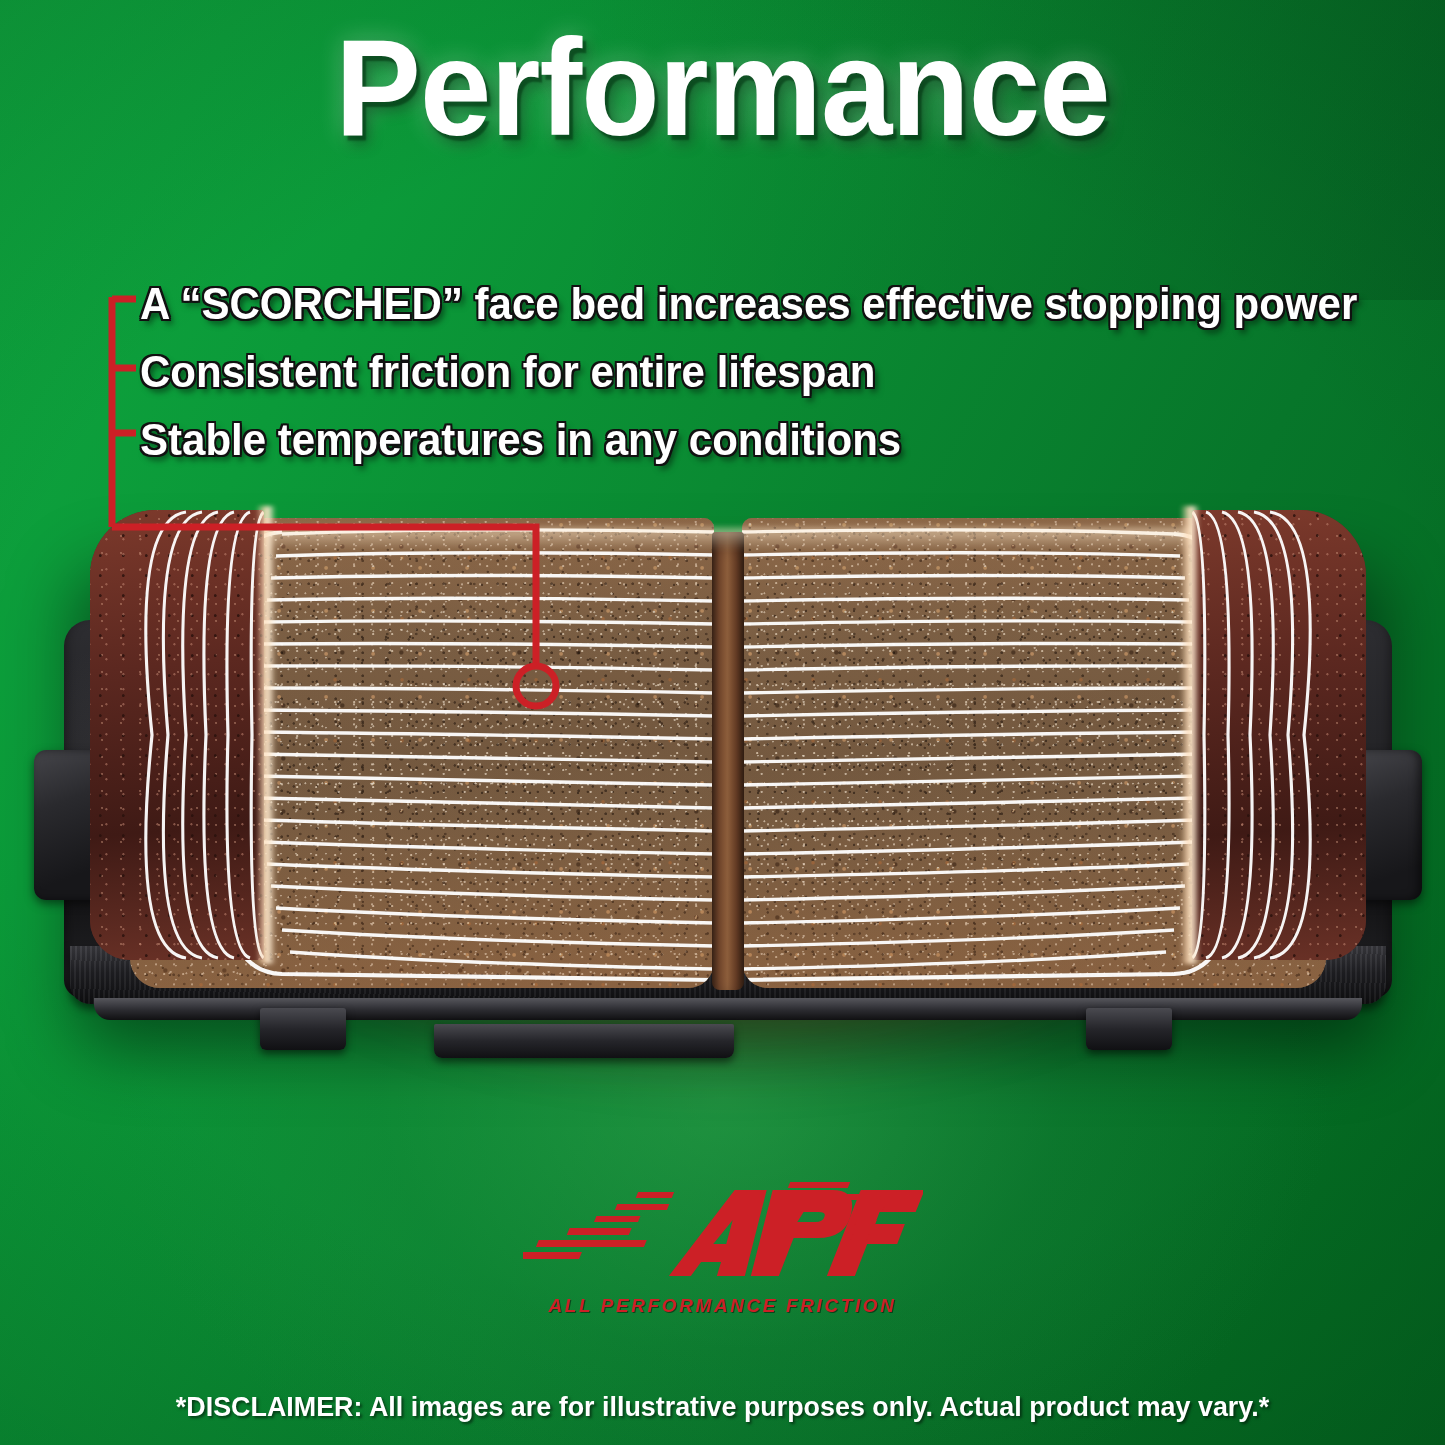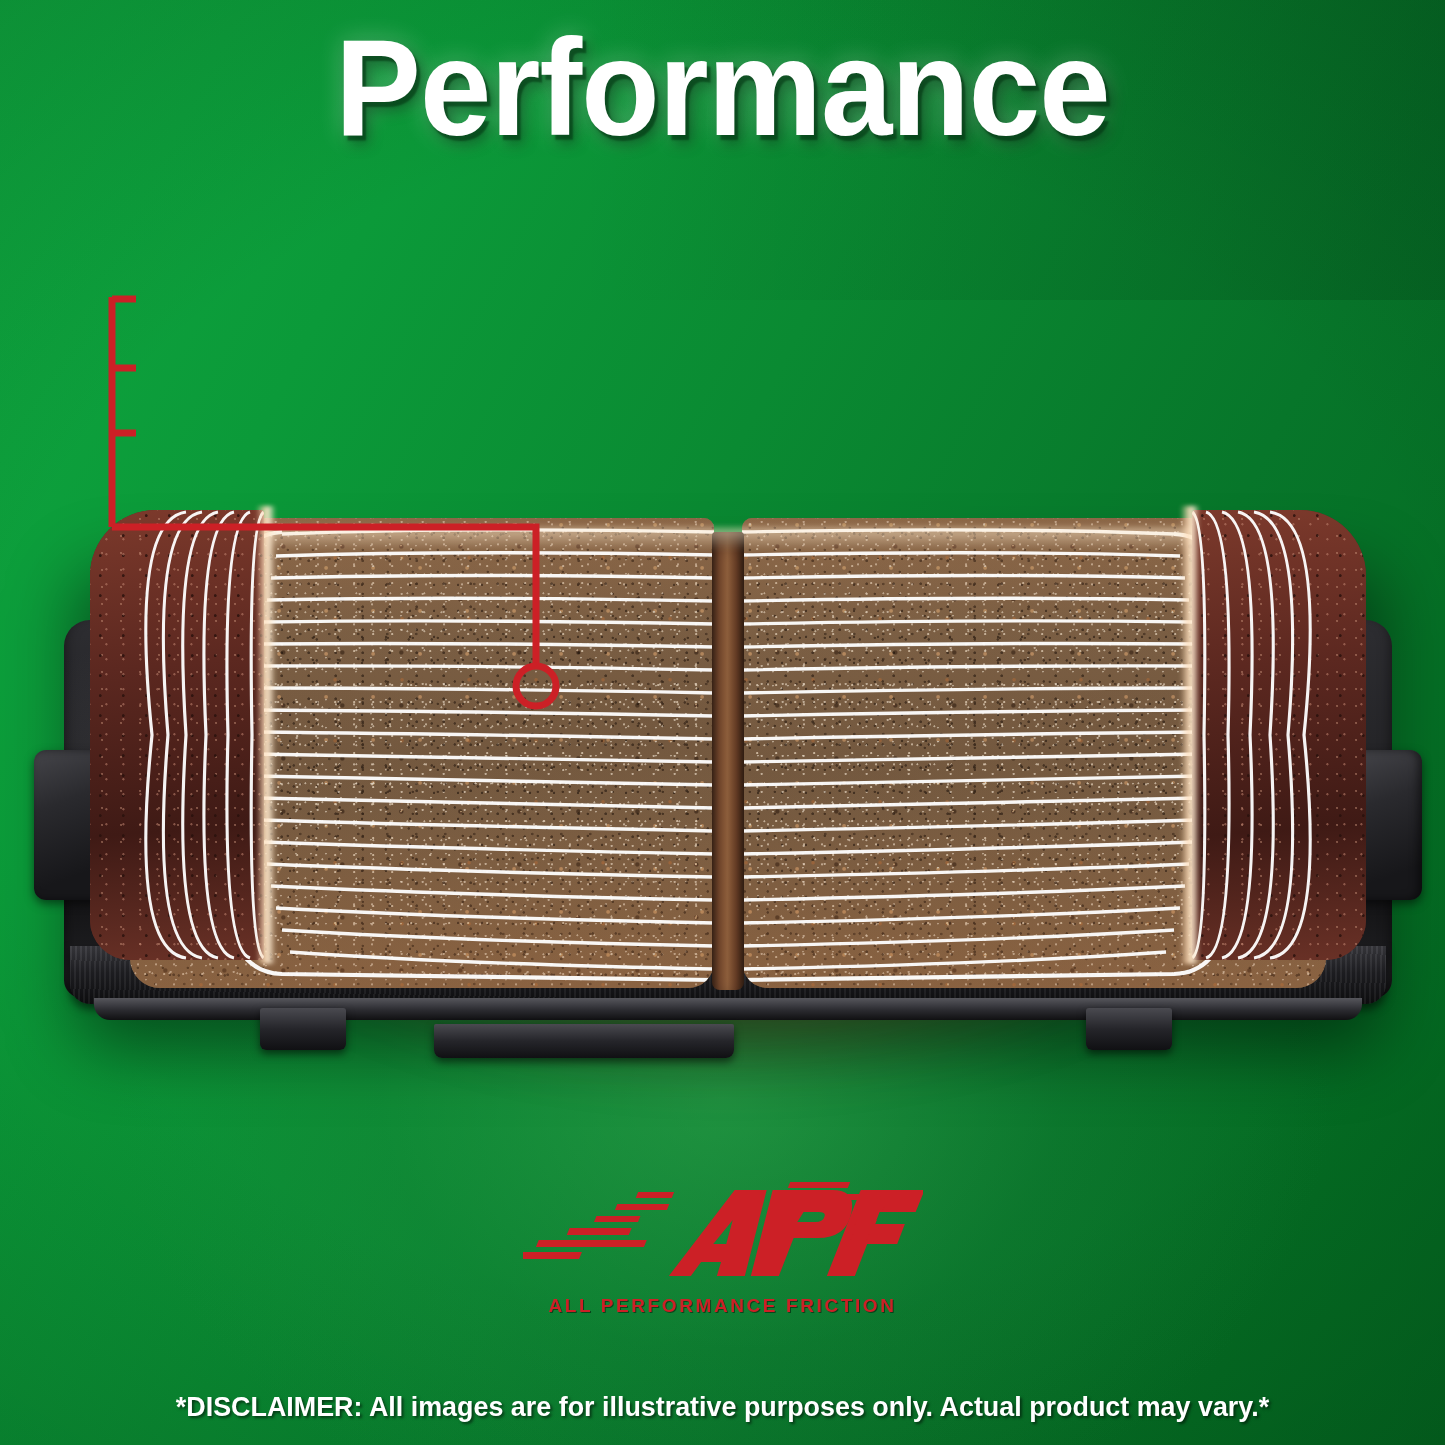--- a/index.html
+++ b/index.html
@@ -297,20 +297,21 @@
     left: 0; right: 0;
     top: 1180px;
     text-align: center;
   }
   .logo svg { display: inline-block; }
   .logo-tagline {
     margin-top: 6px;
     color: #cc2026;
     font-size: 19px;
     font-weight: 700;
+    font-style: italic;
     letter-spacing: 2.6px;
     text-shadow: 1px 1px 0 rgba(0,0,0,0.45);
   }
 
   
   .disclaimer {
     position: absolute;
     left: 0; right: 0;
     bottom: 22px;
     text-align: center;
@@ -325,20 +326,25 @@
 <body>
 
 <div class="stage">
 
   <div class="bg-base"></div>
   <div class="bg-vignette"></div>
   <div class="bg-topdark"></div>
 
   <div class="title">Performance</div>
 
+  <div class="bullets">
+    <div class="bullet-line">A “SCORCHED” face bed increases effective stopping power</div>
+    <div class="bullet-line">Consistent friction for entire lifespan</div>
+    <div class="bullet-line">Stable temperatures in any conditions</div>
+  </div>
 
   <div class="pad-wrap">
     <div class="pad-shadow"></div>
     <div class="pad-glow"></div>
 
     <div class="backing">
       <div class="back-body"></div>
       <div class="back-ear left"></div>
       <div class="back-ear right"></div>
       <div class="back-rim"></div>

